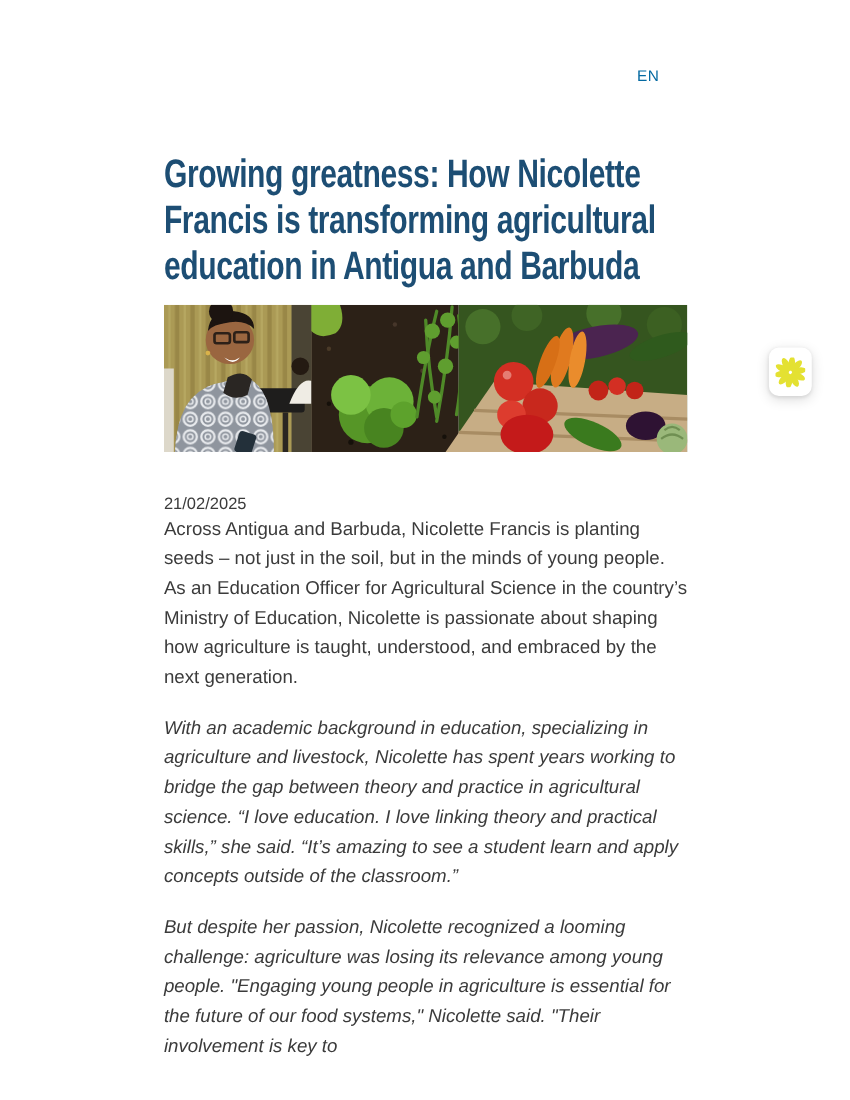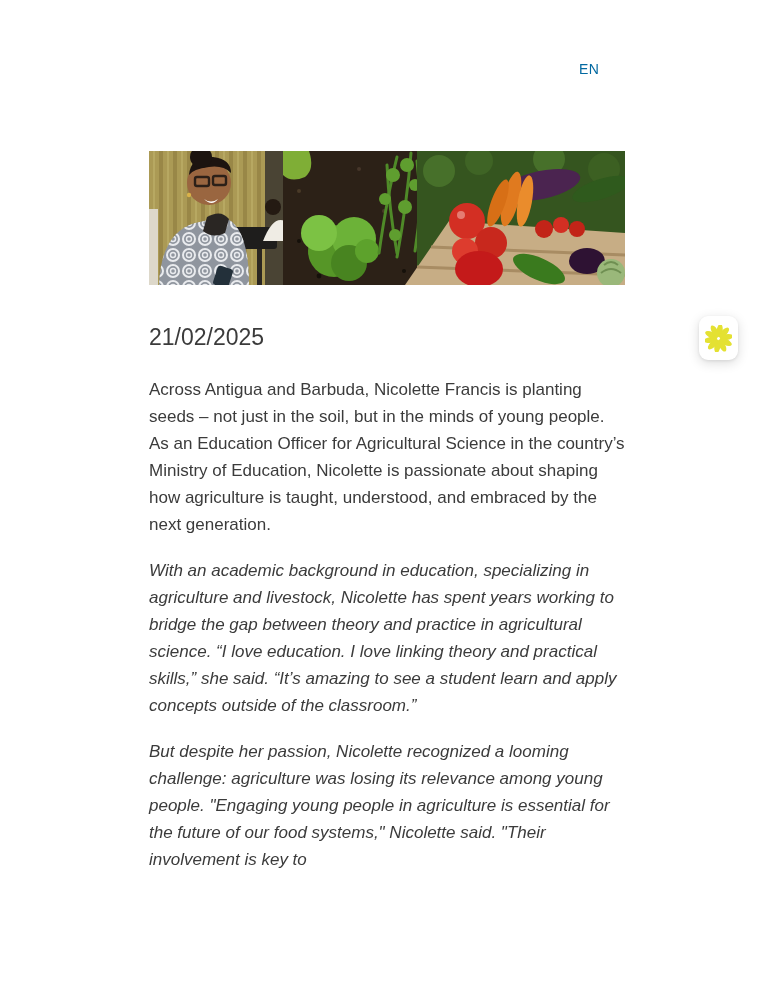--- a/index.html
+++ b/index.html
@@ -31,24 +31,23 @@
     transform-origin: left center;
   }
   figure.hero {
     margin-top: 14px;
     width: 476px; height: 134px;
     overflow: hidden;
   }
   figure.hero svg { display: block; width: 476px; height: 134px; }
   .date {
     margin-top: 39px;
-    font-size: 23px; color: #3b3b3b;
+    font-size: 15px; color: #3b3b3b;
   }
   .body-copy p {
-    margin-top: 25px;
     font-size: 17px;
     line-height: 27px;
     color: #3b3b3b;
   }
   .body-copy p + p { margin-top: 19px; font-style: italic; }
   .floating-widget {
     position: absolute; top: 316px; right: 35px;
     width: 39px; height: 44px;
     background: #ffffff;
     border: none;
@@ -57,20 +56,25 @@
     display: flex; align-items: center; justify-content: center;
     cursor: pointer;
   }
 </style>
 </head>
 <body>
 
 <button class="lang">EN</button>
 
 <main class="content">
+  <h1 class="title">
+    <span class="hline">Growing greatness: How Nicolette</span>
+    <span class="hline">Francis is transforming agricultural</span>
+    <span class="hline">education in Antigua and Barbuda</span>
+  </h1>
 
   <figure class="hero" aria-label="Photo collage: Nicolette Francis smiling in a patterned top holding a phone; fresh green lettuce and carrot tops on dark soil; a wooden crate filled with tomatoes, carrots, eggplants, peppers and cucumbers">
     <svg viewBox="0 0 476 134" preserveAspectRatio="none">
 
       <g>
         <rect x="0" y="0" width="134" height="134" fill="#ab9a55"></rect>
         <rect x="0" y="0" width="134" height="134" fill="url(#curtain)"></rect>
         <rect x="0" y="58" width="9" height="76" fill="#ddd8ca"></rect>
         <rect x="116" y="0" width="18" height="134" fill="#4a4434"></rect>
 

